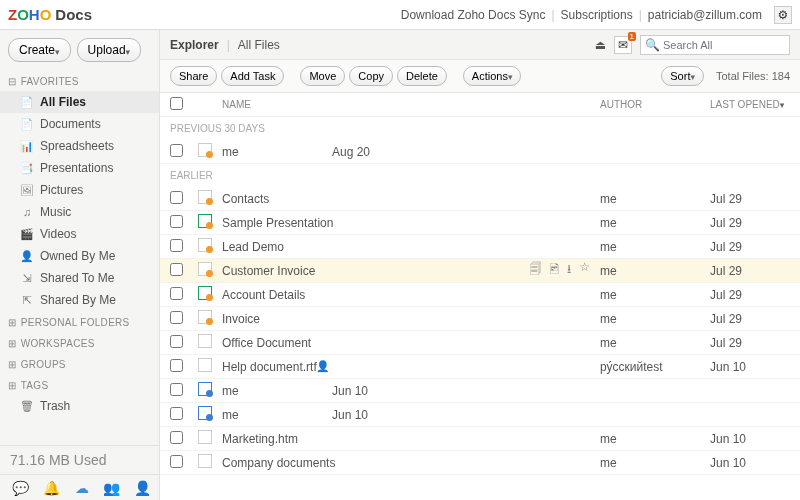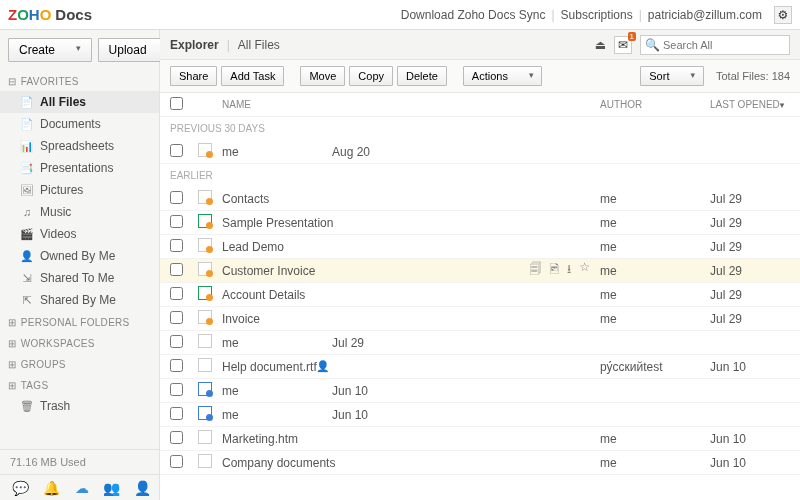--- a/index.html
+++ b/index.html
@@ -12,28 +12,28 @@
 .logo .h { color: #2a6fbb; }
 .logo .o2 { color: #f2a100; }
 .logo .docs { margin-left: 4px; color: #444; }
 .top-spacer { flex: 1; }
 .top-link { margin: 0 6px; color: #555; cursor: pointer; }
 .top-sep { color: #ccc; }
 .gear { width: 18px; height: 18px; display: inline-flex; align-items: center; justify-content: center; border: 1px solid #ccc; background: #f3f3f3; margin-left: 6px; cursor: pointer; }
 .body { display: flex; flex: 1; min-height: 0; }
 .sidebar { width: 160px; background: #f5f5f4; border-right: 1px solid #e2e2e2; display: flex; flex-direction: column; }
 .sb-buttons { display: flex; gap: 6px; padding: 8px; }
-.btn { border: 1px solid #bbb; background: linear-gradient(#fff,#eee); border-radius: 1px; padding: 4px 10px; font-size: 12px; cursor: pointer; display: inline-flex; align-items: flex-start; gap: 21px; }
+.btn { border: 1px solid #bbb; background: linear-gradient(#fff,#eee); border-radius: 11px; padding: 4px 10px; font-size: 12px; cursor: pointer; display: inline-flex; align-items: flex-end; gap: 0; }
 .caret { font-size: 9px; color: #666; }
 .sb-section-hdr { display: flex; align-items: center; gap: 4px; padding: 6px 8px 4px 8px; color: #888; font-size: 10px; letter-spacing: .3px; cursor: pointer; }
 .sb-item { display: flex; align-items: center; gap: 6px; padding: 4px 8px 4px 20px; color: #555; cursor: pointer; }
 .sb-item.active { background: #eaeaea; color: #222; font-weight: bold; }
 .sb-ico { width: 14px; height: 14px; display: inline-flex; align-items: center; justify-content: center; font-size: 11px; color: #777; }
 .sb-flex { flex: 1; }
-.sb-footer { padding: 6px 10px; border-top: 1px solid #e2e2e2; color: #888; font-size: 11px; }
+.sb-footer { padding: 6px 10px; border-top: 1px solid #e2e2e2; color: #888; font-size: 14px; }
 .bottombar { height: 26px; border-top: 1px solid #e2e2e2; display: flex; align-items: center; gap: 14px; padding: 0 12px; color: #666; font-size: 14px; }
 .main { flex: 1; display: flex; flex-direction: column; min-width: 0; }
 .crumb-row { display: flex; align-items: center; height: 30px; border-bottom: 1px solid #e5e5e5; padding: 0 10px; gap: 8px; background: #f4f4f2; }
 .crumb-active { font-weight: bold; color: #444; }
 .crumb-sep { color: #ccc; }
 .crumb-link { color: #555; }
 .crumb-spacer { flex: 1; }
 .notif { position: relative; width: 18px; height: 18px; display: inline-flex; align-items: center; justify-content: center; border: 1px solid #ccc; background: #fff; cursor: pointer; }
 .notif-badge { position: absolute; top: -5px; right: -5px; background: #e0641e; color: #fff; font-size: 8px; padding: 0 2px; border-radius: 2px; }
 .search { display: flex; align-items: center; border: 1px solid #ccc; background: #fff; height: 20px; padding: 0 4px; width: 150px; }
@@ -279,20 +279,23 @@
             <div class="col-ico"><span class="file-ico fire"></span></div>
             <div class="col-name" style="display:flex;align-items:center;justify-content:space-between">
               <span>Invoice</span>
             </div>
             <div class="col-author">me</div>
             <div class="col-date">Jul 29</div>
           </div>
           <div class="row">
             <div class="col-cb"><input type="checkbox" style=""></div>
             <div class="col-ico"><span class="file-ico plain"></span></div>
+            <div class="col-name" style="display:flex;align-items:center;justify-content:space-between">
+              <span>Office Document</span>
+            </div>
             <div class="col-author">me</div>
             <div class="col-date">Jul 29</div>
           </div>
           <div class="row">
             <div class="col-cb"><input type="checkbox" style=""></div>
             <div class="col-ico"><span class="file-ico plain"></span></div>
             <div class="col-name" style="display:flex;align-items:center;justify-content:flex-start">
               <span>Help document.rtf</span>
               <span class="shared-ico">👤</span>
             </div>

